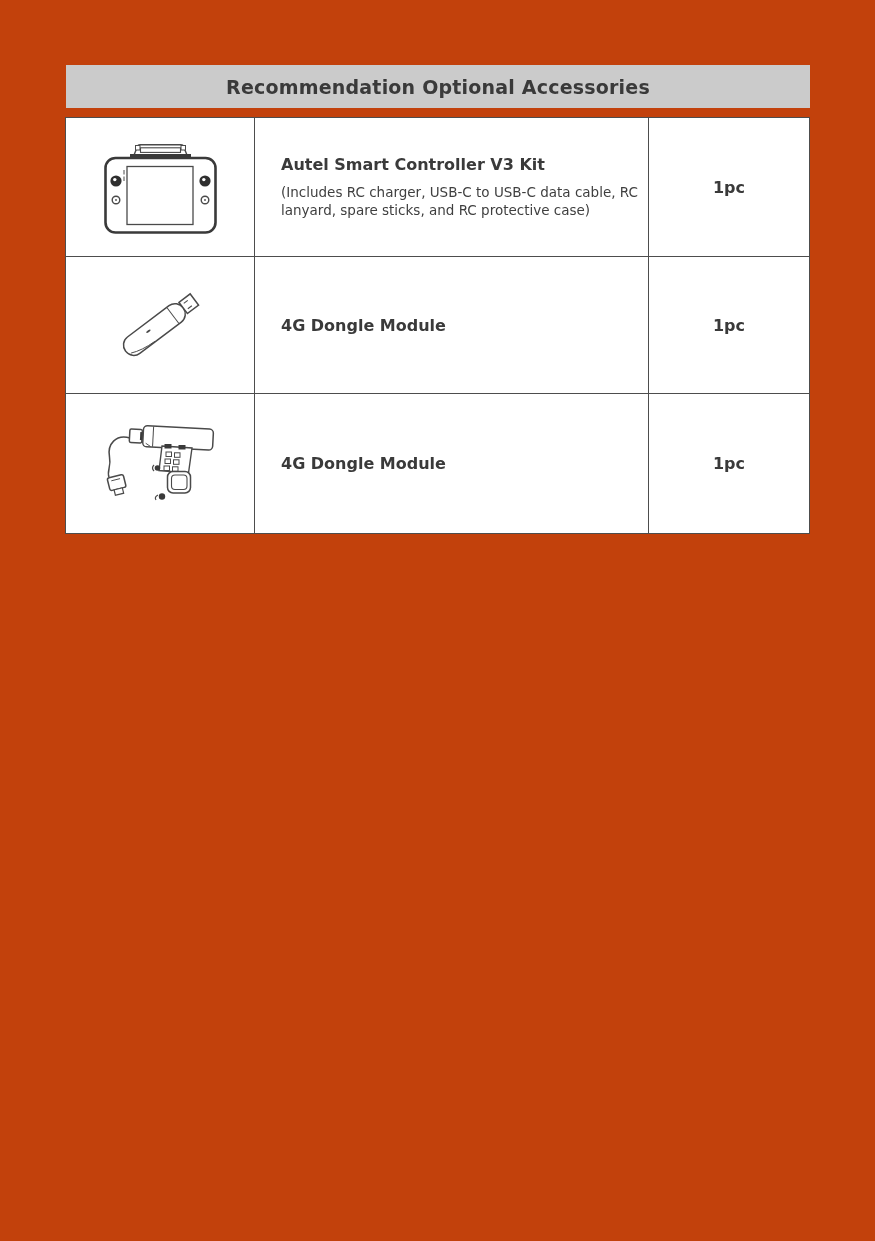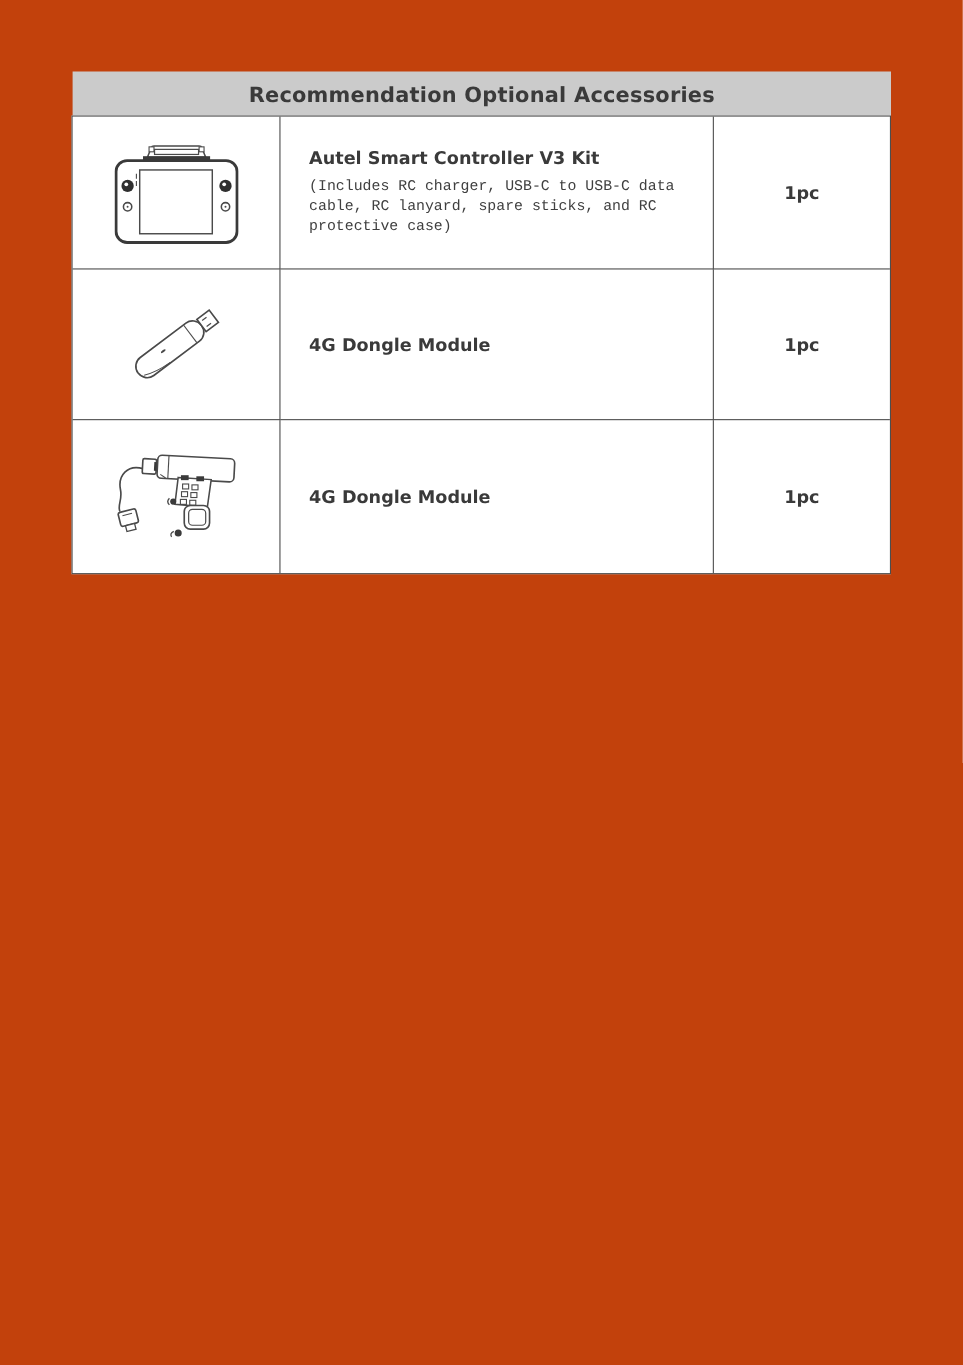--- a/index.html
+++ b/index.html
@@ -23,21 +23,21 @@
     display: flex; align-items: center; justify-content: center;
   }
   .header-title {
     font-size: 19px;
     font-weight: 700;
     color: #3a3a3a;
     letter-spacing: 0.2px;
   }
   .acc-table {
     position: absolute;
-    left: 65px; top: 105px;
+    left: 65px; top: 117px;
     width: 745px; height: 417px;
     box-sizing: border-box;
     border: 1px solid #4d4d4d;
     display: grid;
     grid-template-columns: 189px 394px 160px;
     grid-template-rows: 139px 137px 139px;
     background: #ffffff;
   }
   .cell {
     box-sizing: border-box;
@@ -56,21 +56,20 @@
     font-size: 16px; font-weight: 700; color: #3a3a3a;
   }
   .item-name {
     font-size: 16px; font-weight: 700; color: #3a3a3a;
   }
   .item-desc {
     margin-top: 9px;
     width: 370px;
     font-size: 13.5px; font-weight: 400; color: #3f3f3f;
     line-height: 1.35;
-    font-family: Liberation Mono, monospace;
   }
   .line-art { display: block; }
 </style>
 </head>
 <body>
 
 <div class="page">
 
   <div class="header-bar">
     <span class="header-title">Recommendation Optional Accessories</span>

